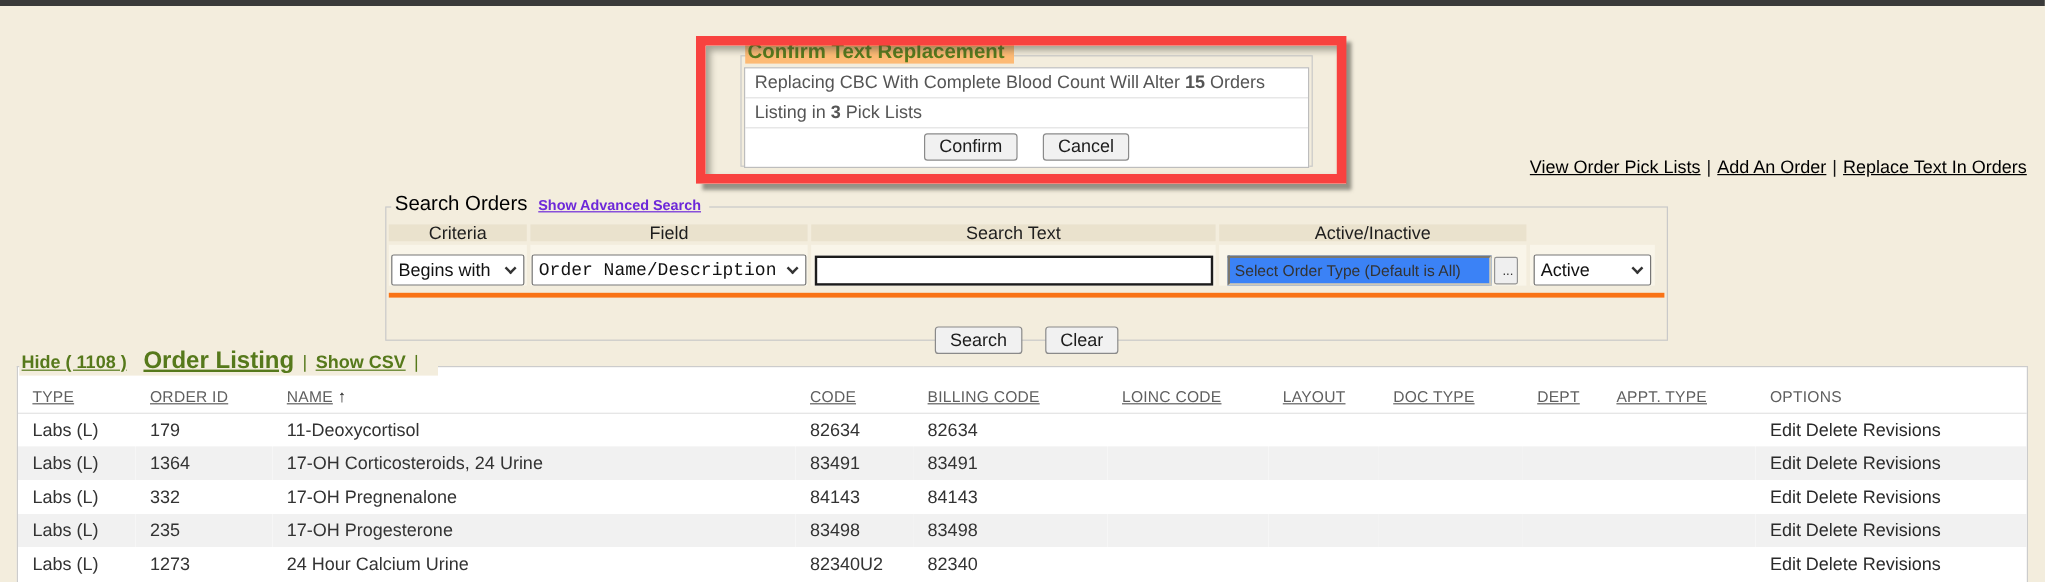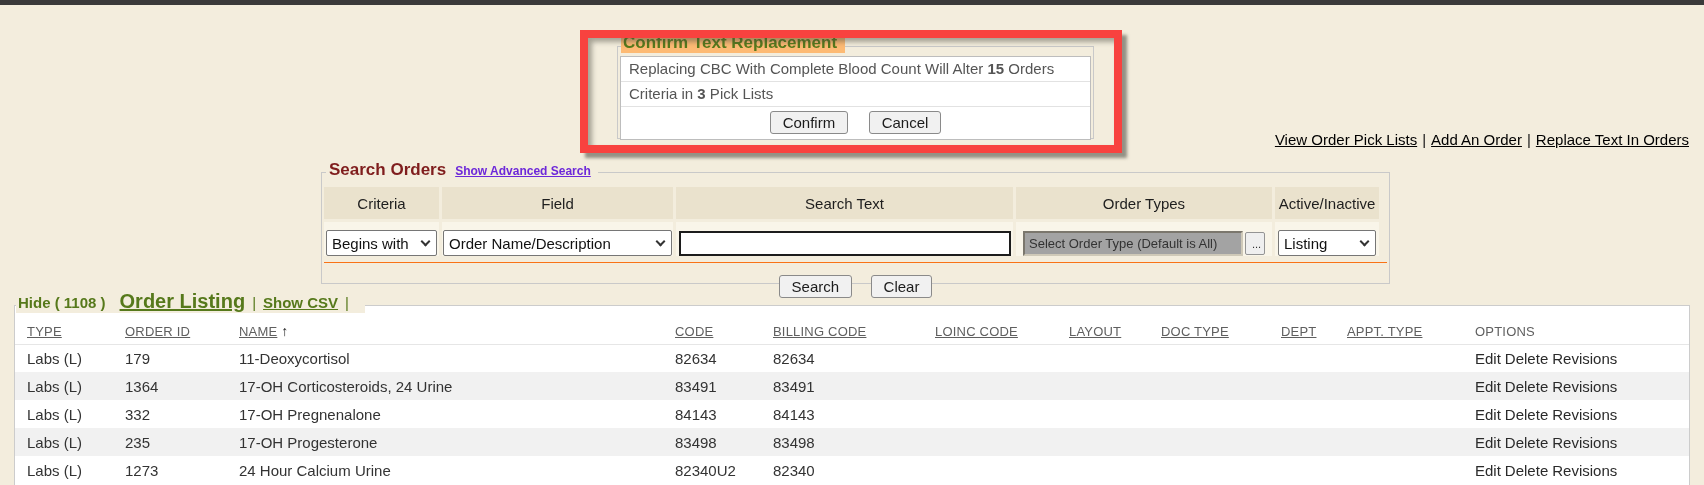--- a/index.html
+++ b/index.html
@@ -44,67 +44,67 @@
   #top-links .sep { padding:0 5px; }
 
   
   #search-fieldset {
     position:absolute; left:321px; top:172px; width:1069px; height:112px;
     border:1px solid #c9c9c9;
   }
   #search-legend {
     position:absolute; top:-13px; left:4px; background:#f3eddd; padding:0 7px 0 3px; white-space:nowrap;
   }
-  #search-legend .stitle { color:#7f1d1d; font-size:17px; font-weight:bold; }
+  #search-legend .stitle { color:#000000; font-size:17px; font-weight:normal; }
   #search-legend .adv { color:#6d28d9; font-size:12px; font-weight:bold; margin-left:9px; }
   .search-grid {
     margin:14px 2px 0 2px; display:grid;
     grid-template-columns:115px 231px 337px 256px 104px; gap:3px;
   }
   .sh-cell {
-    background:#eae2cd; height:32px; font-size:15px; color:#1e1e1e;
+    background:#eae2cd; height:14px; font-size:15px; color:#1e1e1e;
     display:flex; align-items:center; justify-content:center; white-space:nowrap;
   }
   .sc-cell {
     background:#f9f5e9; height:34px; display:flex; align-items:flex-end; justify-content:center;
   }
   .fselect {
     border:1px solid #767676; border-radius:2px; background:#fff; height:26px;
     display:flex; align-items:center; justify-content:space-between;
     padding:0 6px 0 5px; font-size:15px; color:#111; cursor:pointer; white-space:nowrap;
   }
   .chev {
     width:7px; height:7px; border-right:2px solid #333; border-bottom:2px solid #333;
     transform:rotate(45deg); margin:-4px 1px 0 10px; flex:0 0 auto;
   }
   #criteria-select { width:111px; }
-  #field-select { width:229px; }
+  #field-select { width:229px;font-family:Liberation Mono, monospace; }
   #active-select { width:98px; }
   #search-text-input {
     width:332px; height:25px; border:2px solid #1c1c1c; background:#fff;
     font-size:15px; font-family:inherit; padding:0 4px;
   }
   .ot-wrap { display:flex; align-items:center; }
   .ot-text {
-    width:220px; height:25px; border:2px inset #cfc9b8; background:#a3a3a3;
+    width:220px; height:25px; border:2px inset #cfc9b8; background:#3b82f6;
     font-size:13px; color:#333; display:flex; align-items:center; padding:0 4px; white-space:nowrap;
   }
   .ot-btn {
     width:20px; height:23px; margin-left:2px; background:#efefef; border:1px solid #949494;
     border-radius:2px; font-size:11px; color:#333; cursor:pointer; line-height:10px;
   }
-  .search-btn-row { border-top:1px solid #f97316; margin:6px 2px 0 2px; text-align:center; padding-top:12px; }
+  .search-btn-row { border-top:4px solid #f97316; margin:6px 2px 0 2px; text-align:center; padding-top:24px; }
   .search-btn-row .btn { margin:0 7px; }
 
   
   #listing-legend {
     position:absolute; left:16px; top:290px; z-index:2; background:#f3eddd;
     padding:0 9px 0 2px; display:flex; align-items:baseline; white-space:nowrap;
   }
-  #hide-link { color:#56791b; font-size:15px; font-weight:bold; }
+  #hide-link { color:#56791b; font-size:15px; font-weight:bold; text-decoration:underline; }
   #listing-title { color:#56791b; font-size:20px; font-weight:bold; margin-left:14px;text-decoration:underline; }
   #listing-legend .lsep { color:#56791b; font-size:15px; margin:0 7px; }
   #csv-link { color:#56791b; font-size:15px; font-weight:bold; text-decoration:underline; }
 
   #listing-fieldset {
     position:absolute; left:14px; top:305px; width:1676px; height:180px;
     border:1px solid #ccc; border-bottom:none; background:#fff;
   }
   #order-table { width:100%; border-collapse:collapse; table-layout:fixed; margin-top:13px; }
   #order-table col.c0{width:98px} #order-table col.c1{width:114px} #order-table col.c2{width:436px}
@@ -123,41 +123,40 @@
 </style>
 </head>
 <body>
 
 <div id="topbar"></div>
 
 <div id="dialog-fieldset">
   <div id="dialog-legend">Confirm Text Replacement</div>
   <div id="dialog-box">
     <div class="dialog-row"><span>Replacing CBC With Complete Blood Count Will Alter </span><b>15</b><span> Orders</span></div>
-    <div class="dialog-row"><span>Criteria in </span><b>3</b><span> Pick Lists</span></div>
+    <div class="dialog-row"><span>Listing in </span><b>3</b><span> Pick Lists</span></div>
     <div class="dialog-btn-row">
       <button class="btn">Confirm</button>
       <button class="btn">Cancel</button>
     </div>
   </div>
 </div>
 
 <div id="red-box"></div>
 
 <div id="top-links"><span class="toplink">View Order Pick Lists</span><span class="sep">|</span><span class="toplink">Add An Order</span><span class="sep">|</span><span class="toplink">Replace Text In Orders</span></div>
 
 <div id="search-fieldset">
   <div id="search-legend">
     <span class="stitle">Search Orders</span><span class="adv link">Show Advanced Search</span>
   </div>
   <div class="search-grid">
     <div class="sh-cell">Criteria</div>
     <div class="sh-cell">Field</div>
     <div class="sh-cell">Search Text</div>
-    <div class="sh-cell">Order Types</div>
     <div class="sh-cell">Active/Inactive</div>
   </div>
   <div class="search-grid" style="margin-top:3px;">
     <div class="sc-cell">
       <div class="fselect" id="criteria-select">
         <span>Begins with</span>
         <span class="chev"></span>
       </div>
     </div>
     <div class="sc-cell">
@@ -170,21 +169,21 @@
       <input id="search-text-input" value="" style="">
     </div>
     <div class="sc-cell">
       <div class="ot-wrap">
         <div class="ot-text">Select Order Type (Default is All)</div>
         <button class="ot-btn">...</button>
       </div>
     </div>
     <div class="sc-cell">
       <div class="fselect" id="active-select">
-        <span>Listing</span>
+        <span>Active</span>
         <span class="chev"></span>
       </div>
     </div>
   </div>
   <div class="search-btn-row">
     <button class="btn">Search</button>
     <button class="btn">Clear</button>
   </div>
 </div>
 

